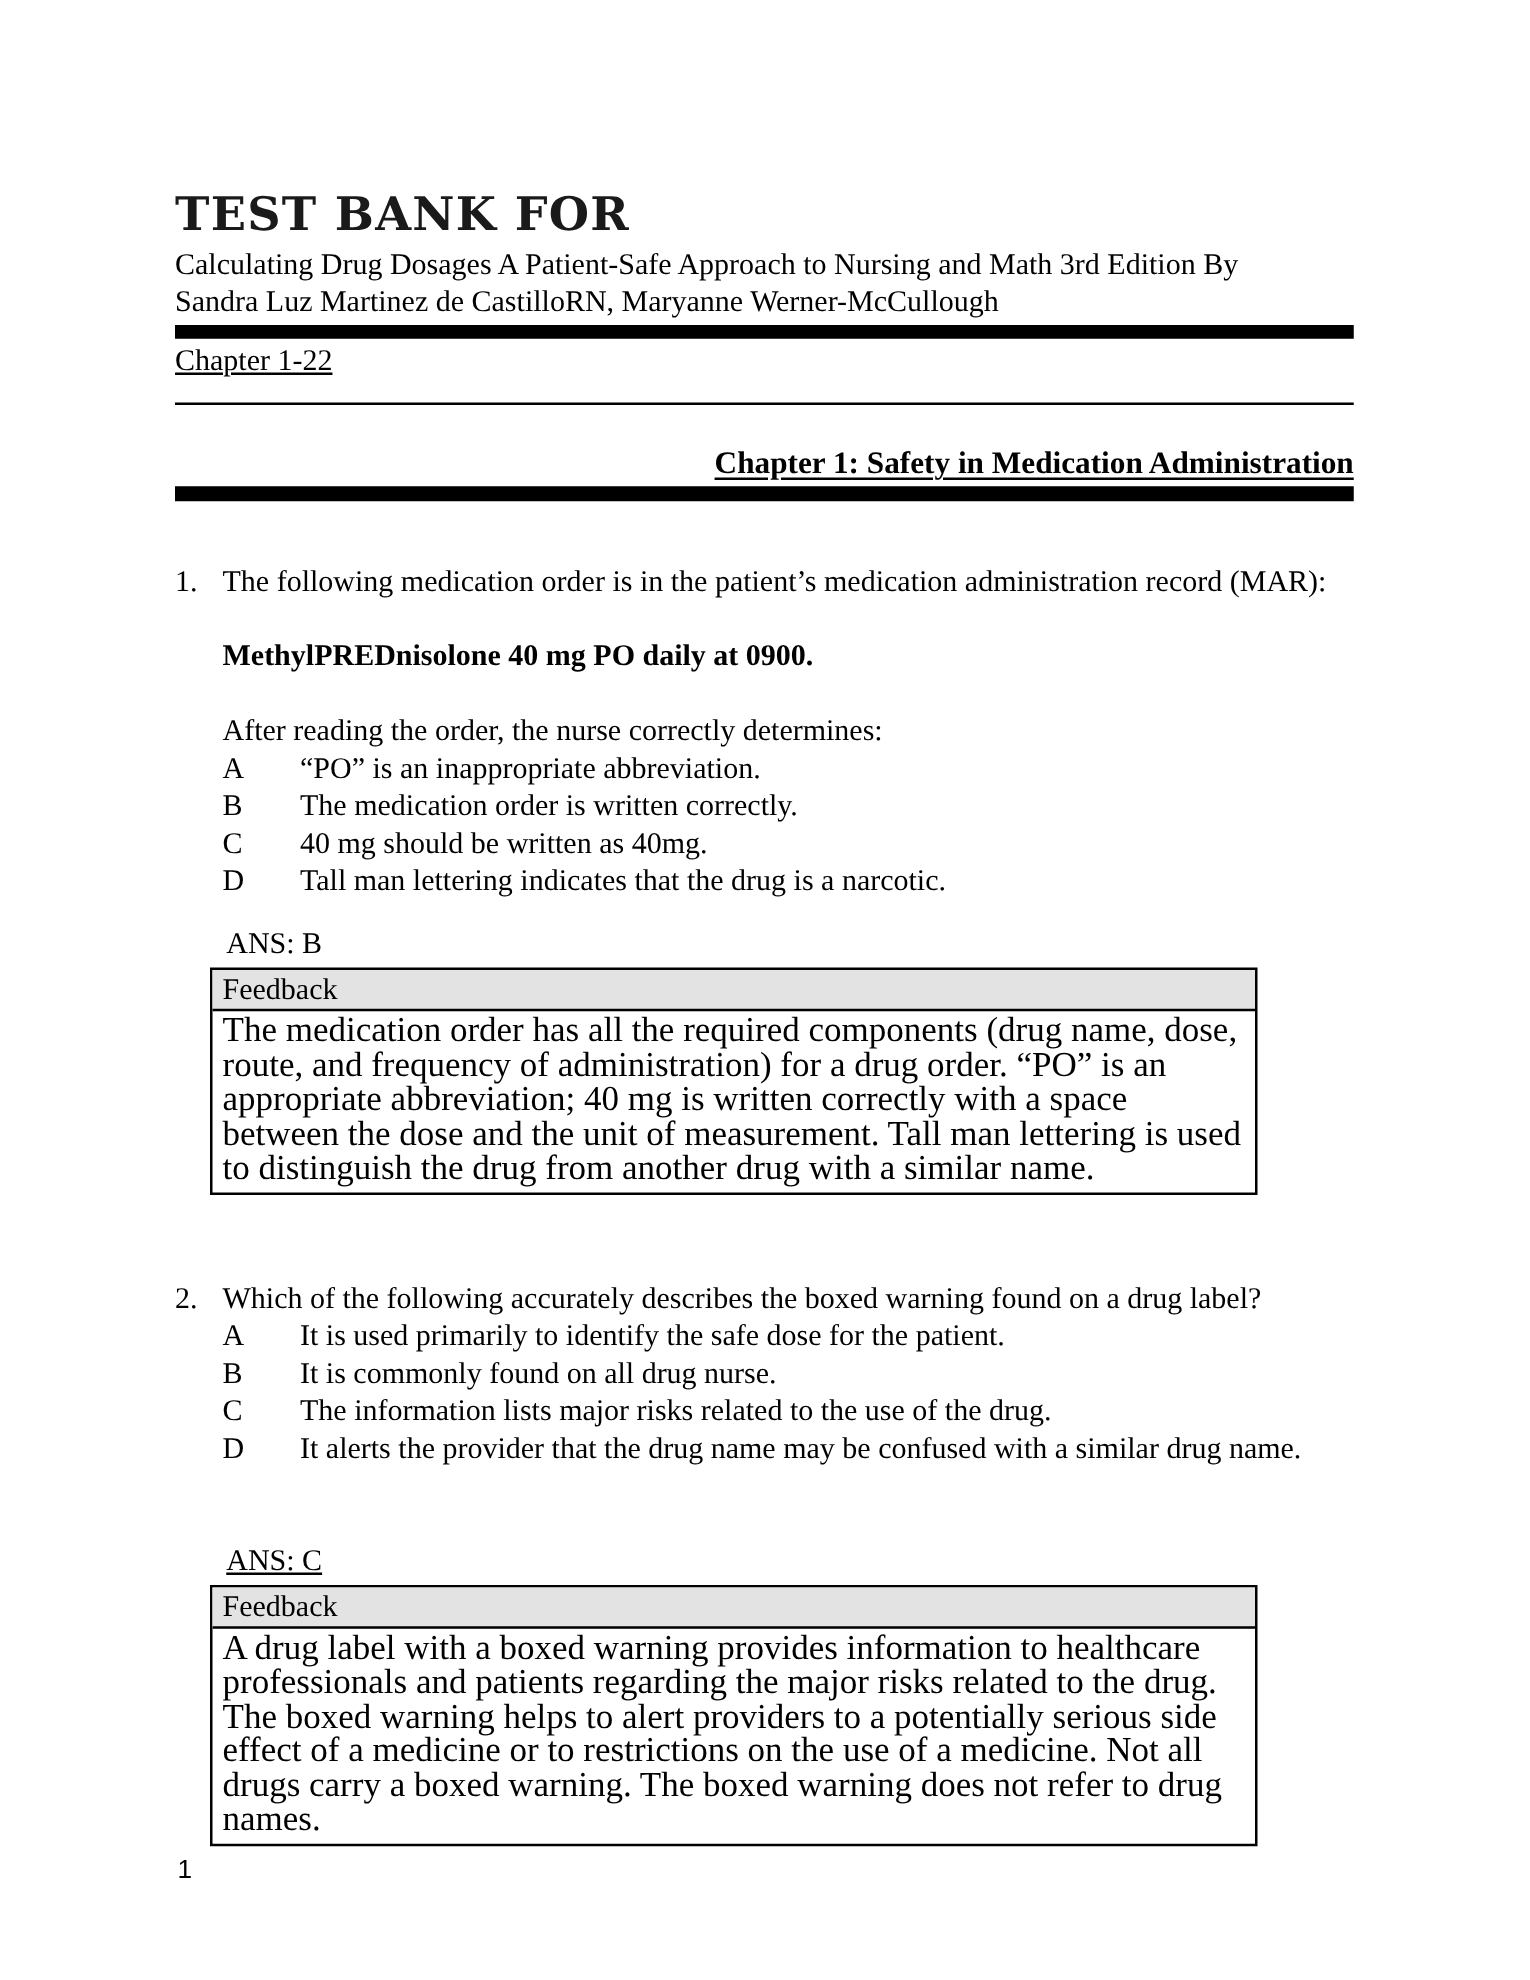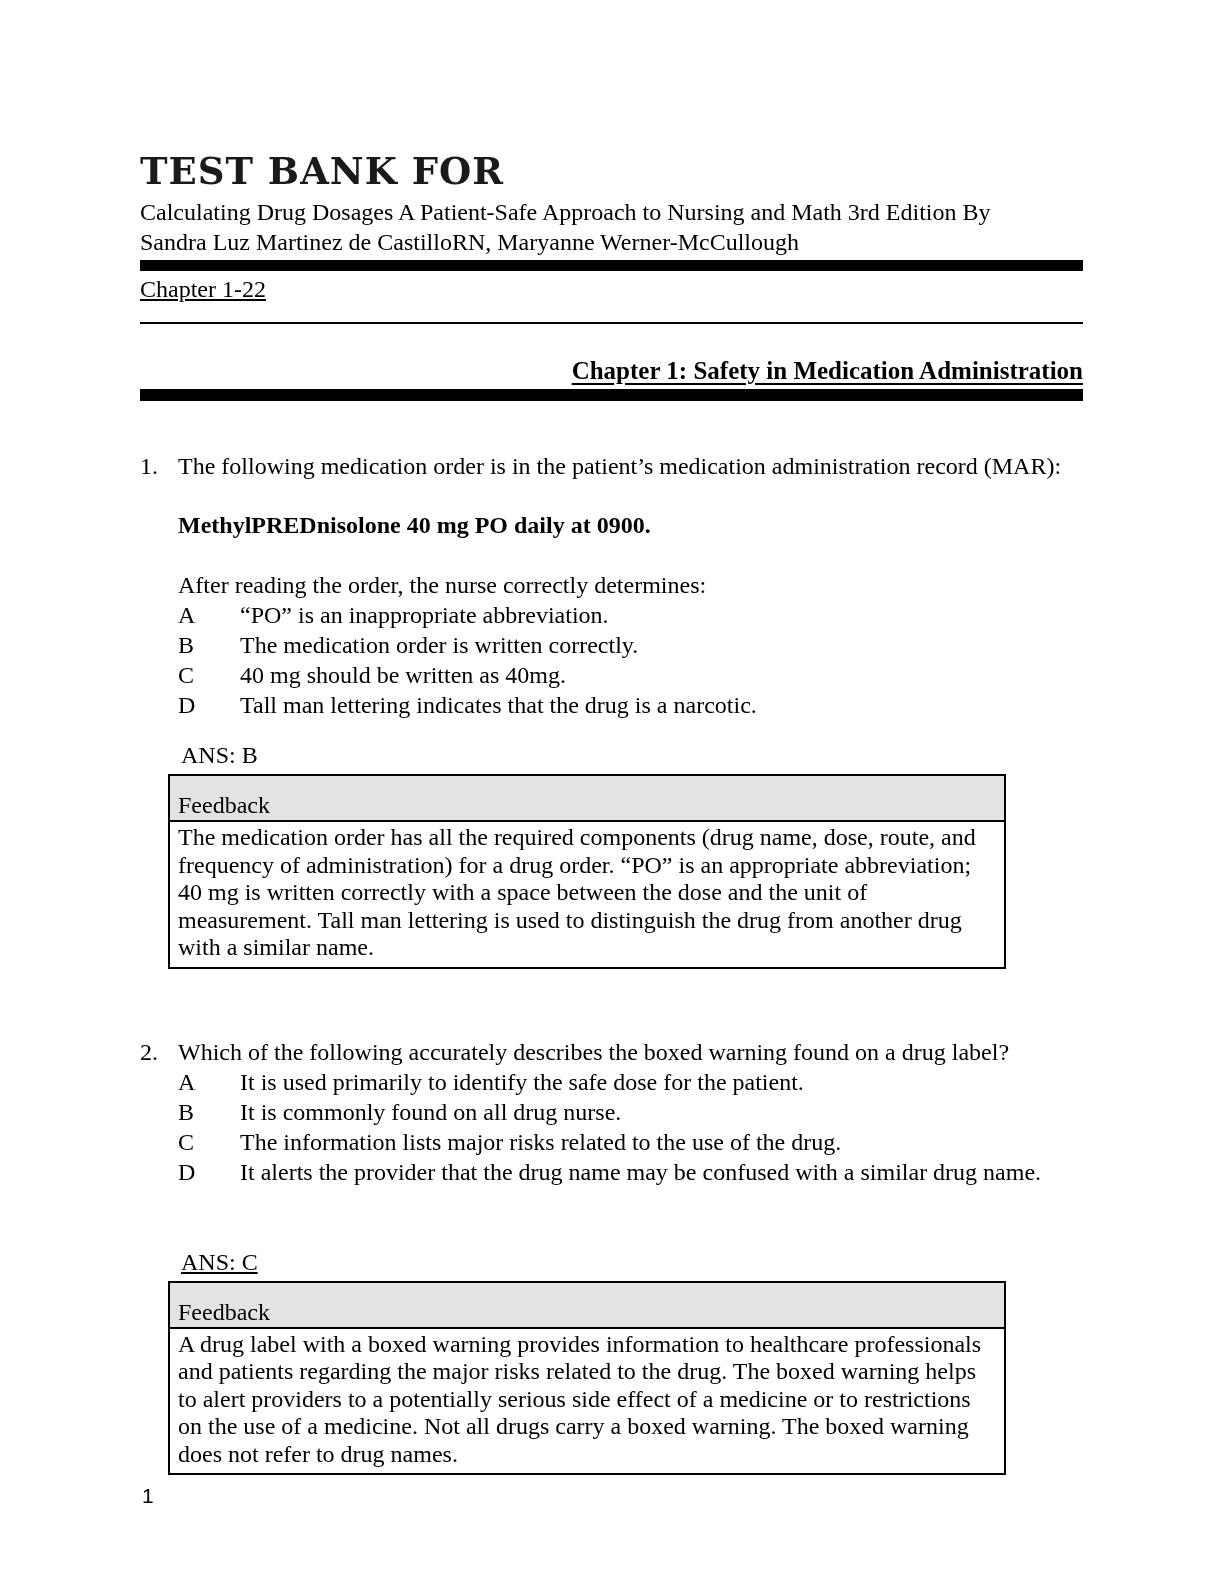--- a/index.html
+++ b/index.html
@@ -76,27 +76,27 @@
   
   .feedback-box {
     margin: 4px 0 0 -10px;
     width: 838px;
     border: 2px solid #000000;
     box-sizing: border-box;
   }
   .fb-header {
     background: #e3e3e3;
     border-bottom: 2px solid #000000;
-    padding: 16px 8px 1px 8px;
+    padding: 3px 8px 1px 8px;
     font-size: 24px;
     line-height: 27px;
   }
   .fb-body {
     padding: 2px 8px 5px 8px;
-    font-size: 24px;
+    font-size: 28px;
     line-height: 27.5px;
     border-radius: 23px;
   }
   
   .page-number {
     position: absolute;
     left: 142px;
     top: 1484px;
     font-family: "Liberation Sans", sans-serif;
     font-size: 21px;

